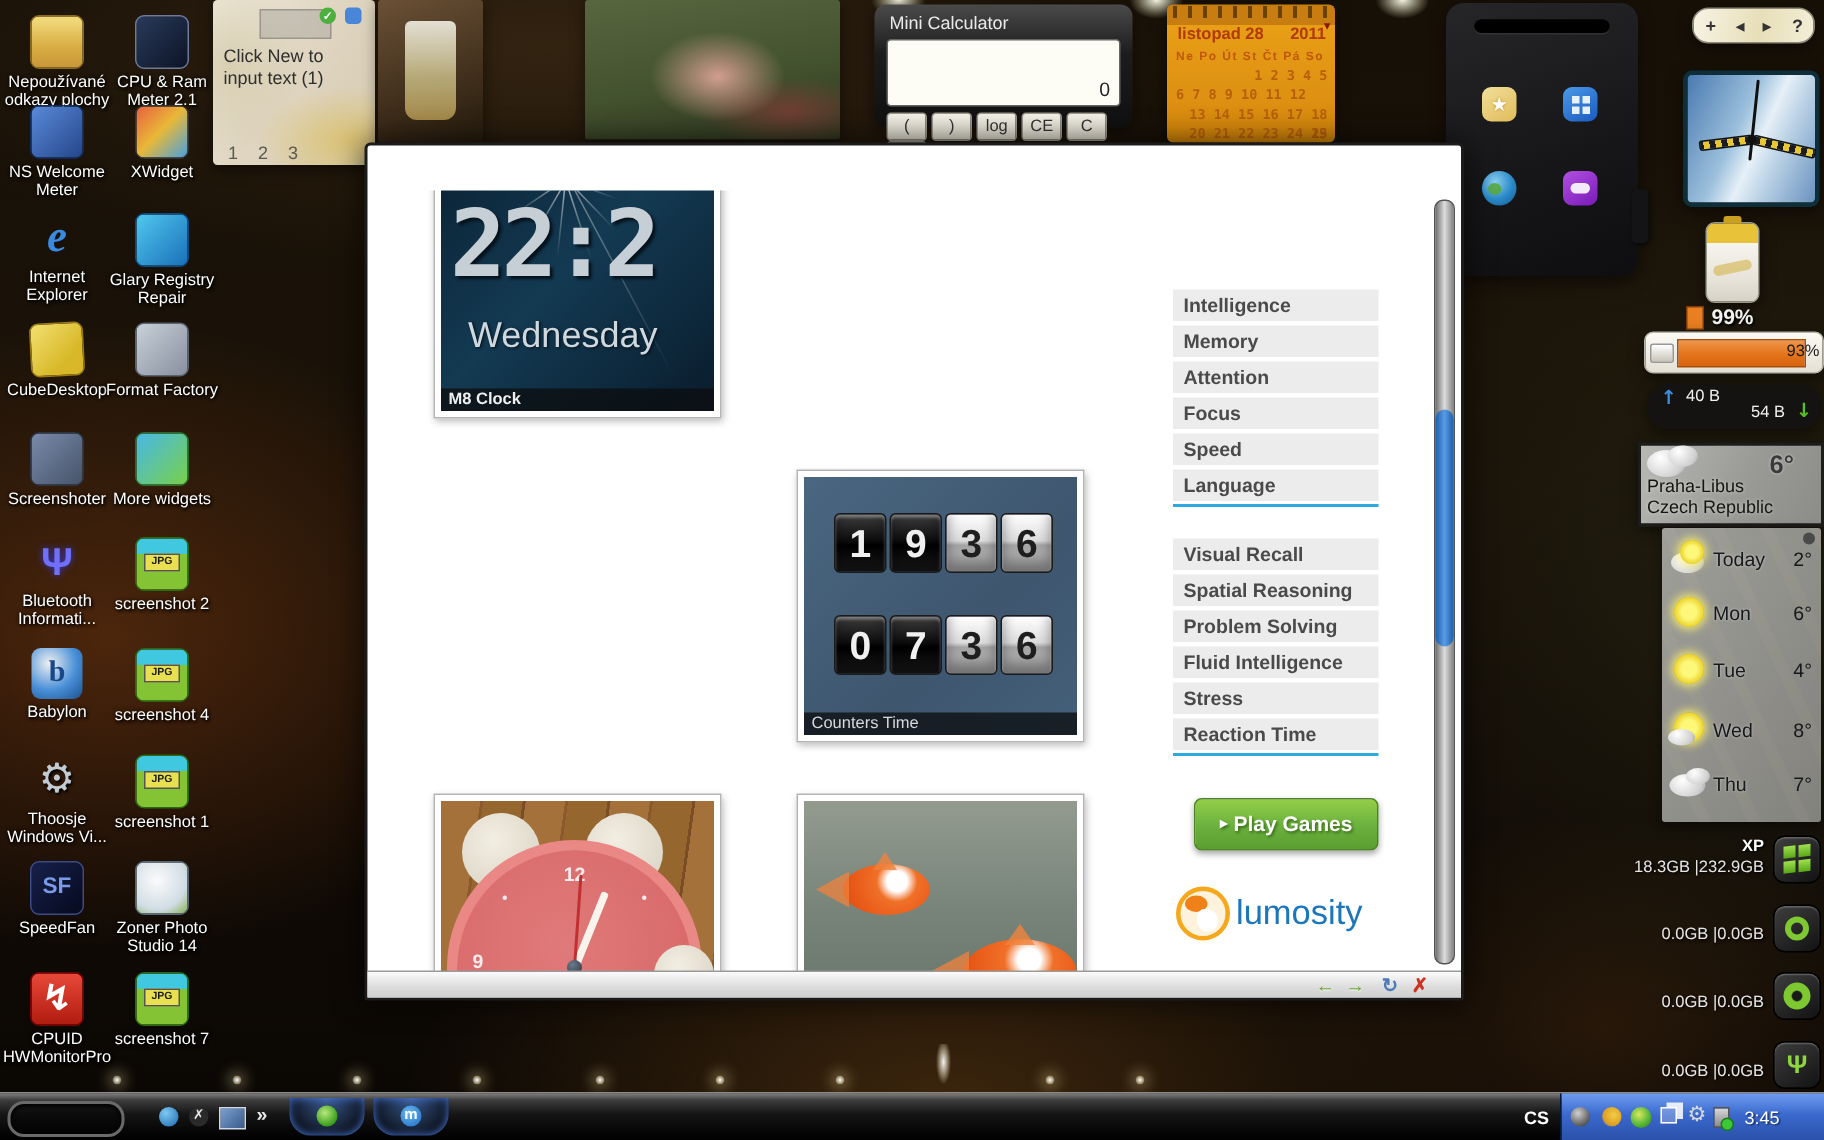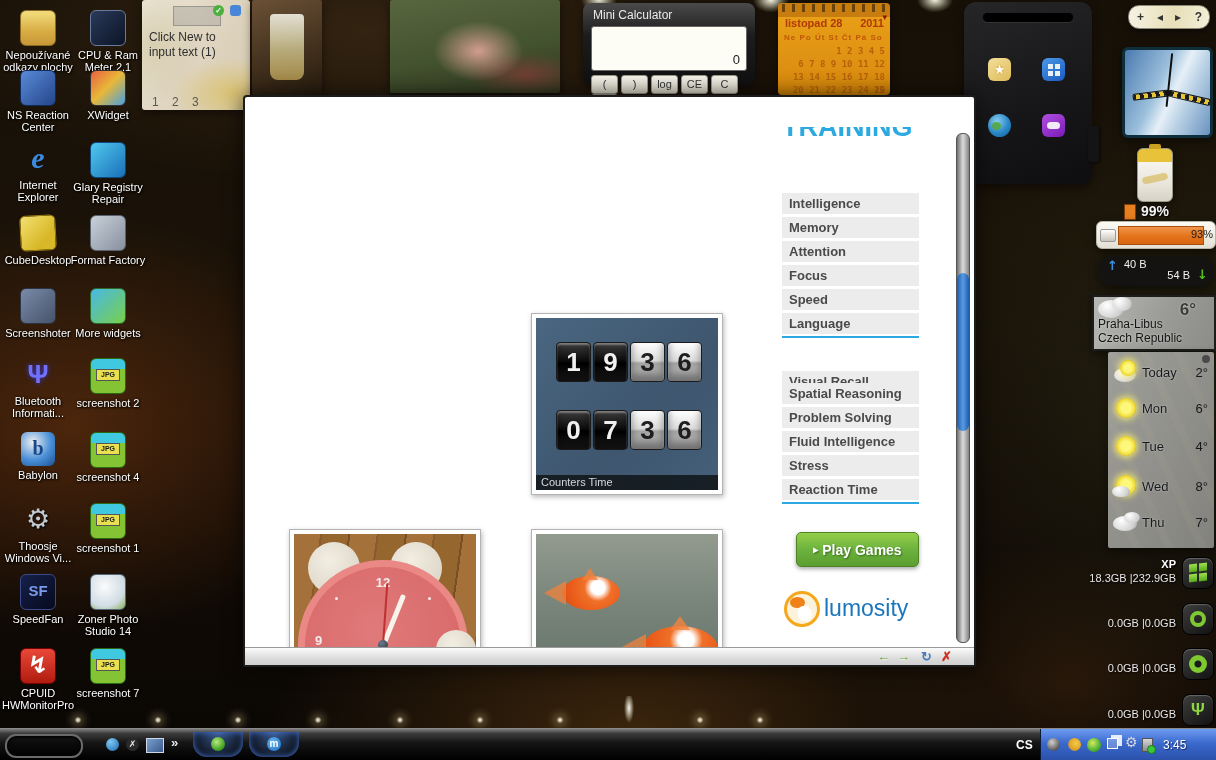--- a/index.html
+++ b/index.html
@@ -104,21 +104,21 @@
   <div class="dicon" style="left:0;top:10px">
     <div class="ig i-folder"></div>
     <div class="dlabel">Nepoužívané odkazy plochy</div>
   </div>
   <div class="dicon" style="left:66px;top:10px;width:84px">
     <div class="ig i-meter"></div>
     <div class="dlabel">CPU &amp; Ram Meter 2.1</div>
   </div>
   <div class="dicon" style="left:0;top:70px">
     <div class="ig i-welcome"></div>
-    <div class="dlabel">NS Reaction Center</div>
+    <div class="dlabel">NS Welcome Meter</div>
   </div>
   <div class="dicon" style="left:66px;top:70px;width:84px">
     <div class="ig i-xwidget"></div>
     <div class="dlabel">XWidget</div>
   </div>
   <div class="dicon" style="left:0;top:142px">
     <div class="ig i-ie">e</div>
     <div class="dlabel">Internet Explorer</div>
   </div>
   <div class="dicon" style="left:66px;top:142px;width:84px">
@@ -229,21 +229,21 @@
 
   <div class="card" style="left:778px;top:3px;width:112px;height:92px;border-radius:4px;
       background:linear-gradient(180deg,#c87d10 0 14px,#e89e16 14px,#dd9012 70%,#d08408)">
     <div class="abs" style="left:4px;right:4px;top:1px;height:8px;
       background:repeating-linear-gradient(90deg,#6a4206 0 3px,transparent 3px 10px)"></div>
     <div class="abs" style="right:3px;top:9px;color:#8a1808;font-size:9px">▾</div>
     <div class="abs" style="left:7px;top:14px;color:#b03a08;font:bold 11px 'Liberation Sans',sans-serif">listopad 28</div>
     <div class="abs" style="right:6px;top:14px;color:#b03a08;font:bold 11px 'Liberation Sans',sans-serif">2011</div>
     <div class="abs" style="left:6px;right:5px;top:30px;color:#c05808;font:bold 8px 'Liberation Sans',sans-serif;text-align:left;letter-spacing:1px">Ne Po Út St Čt Pá So</div>
     <div class="abs" style="left:6px;right:5px;top:42px;color:#b86008;font:bold 9px/13px 'DejaVu Sans Mono',monospace;text-align:right">1  2  3  4  5</div>
-    <div class="abs" style="left:6px;right:5px;top:55px;color:#b86008;font:bold 9px/13px 'DejaVu Sans Mono',monospace;text-align:right">6  7  8  9  10 11 12</div>
+    <div class="abs" style="left:6px;right:5px;top:55px;color:#b86008;font:bold 9px/13px 'DejaVu Sans Mono',monospace;">6  7  8  9  10 11 12</div>
     <div class="abs" style="left:6px;right:5px;top:68px;color:#b86008;font:bold 9px/13px 'DejaVu Sans Mono',monospace;text-align:right">13 14 15 16 17 18 19</div>
     <div class="abs" style="left:6px;right:5px;top:81px;color:#b86008;font:bold 9px/13px 'DejaVu Sans Mono',monospace;text-align:right">20 21 22 23 24 25 26</div>
   </div>
 
   <div class="card" style="left:964px;top:2px;width:128px;height:182px;border-radius:12px;z-index:5;
       background:linear-gradient(160deg,#262628,#161618 60%,#0e0e10)">
     <div class="abs" style="left:19px;top:11px;width:90px;height:9px;border-radius:5px;background:#000;box-shadow:inset 0 1px 2px #000,0 1px 0 rgba(255,255,255,.08)"></div>
     <div class="abs" style="left:24px;top:56px;width:23px;height:23px;border-radius:6px;background:linear-gradient(145deg,#f2de9a,#e0bc5a);color:#fff;font-size:13px;line-height:23px;text-align:center;text-shadow:0 0 2px #c09020">★</div>
     <div class="abs" style="left:78px;top:56px;width:23px;height:23px;border-radius:6px;background:linear-gradient(145deg,#4a9ae8,#1a5ac0)">
       <div class="abs" style="left:6px;top:6px;width:5px;height:5px;background:#e8f0fa"></div>
@@ -380,20 +380,34 @@
   <div class="plight" style="left:557px;top:717px"></div>
   <div class="plight" style="left:697px;top:717px"></div>
   <div class="plight" style="left:757px;top:717px"></div>
   <div class="abs" style="left:624px;top:696px;width:10px;height:30px;
     background:radial-gradient(50% 50% at 50% 40%,rgba(255,255,255,.95),rgba(255,250,220,.4) 60%,transparent)"></div>
 
   <div id="gw">
 
     <div id="gw-content">
 
+      <div class="thumb" style="left:40px;top:-30px">
+        <div class="timg" style="background:linear-gradient(135deg,#0b2234,#133a52 45%,#0a1c2c)">
+          <div class="dand" style="left:72px;top:6px;height:62px;transform:rotate(-44deg)"></div>
+          <div class="dand" style="left:78px;top:4px;height:70px;transform:rotate(-18deg)"></div>
+          <div class="dand" style="left:84px;top:4px;height:66px;transform:rotate(6deg)"></div>
+          <div class="dand" style="left:90px;top:6px;height:62px;transform:rotate(30deg)"></div>
+          <div class="dand" style="left:94px;top:10px;height:56px;transform:rotate(56deg)"></div>
+          <div class="dand" style="left:66px;top:12px;height:54px;transform:rotate(-70deg)"></div>
+          <div class="dand" style="left:84px;top:16px;height:150px;transform:rotate(-28deg);opacity:.5"></div>
+          <div class="abs" style="left:6px;top:26px;width:200px;color:#c7cfd6;font:bold 62px/70px 'DejaVu Sans Mono',monospace;letter-spacing:-3px;text-shadow:2px 2px 2px #06121c">22:2</div>
+          <div class="abs" style="left:18px;top:108px;color:#cfd8de;font:300 24px 'Liberation Sans',sans-serif;text-shadow:1px 1px 2px #06121c">Wednesday</div>
+        </div>
+        <div class="tlabel">M8 Clock</div>
+      </div>
 
 
 
       <div class="thumb" style="left:282px;top:186px">
         <div class="timg" style="background:linear-gradient(135deg,#4a6680,#3e566e 60%,#45607a)">
           <div class="abs" style="left:20px;top:24px">
             <div class="ccell cdark">1</div>
             <div class="ccell cdark">9</div>
             <div class="ccell clight">3</div>
             <div class="ccell clight">6</div>
@@ -439,32 +453,31 @@
           </div>
           <div class="abs" style="left:106px;top:92px;width:76px;height:46px;border-radius:50%;
             background:radial-gradient(circle at 58% 30%,#fff 0 14%,#f07028 30%,#e85818 70%,#cf4a12)">
             <div class="abs" style="left:-24px;top:8px;width:0;height:0;border-right:28px solid rgba(240,130,60,.75);border-top:15px solid transparent;border-bottom:15px solid transparent"></div>
             <div class="abs" style="left:28px;top:-10px;width:0;height:0;border-bottom:14px solid rgba(240,130,60,.8);border-left:10px solid transparent;border-right:10px solid transparent"></div>
           </div>
         </div>
       </div>
 
       <div class="abs" style="left:533px;top:-16px;width:160px;color:#2ba9e0;font:bold 27px/33px 'Liberation Sans',sans-serif">
-        <div>TRAINING</div>
       </div>
 
       <div class="sideitem" style="top:66px">Intelligence</div>
       <div class="sideitem" style="top:90px">Memory</div>
       <div class="sideitem" style="top:114px">Attention</div>
       <div class="sideitem" style="top:138px">Focus</div>
       <div class="sideitem" style="top:162px">Speed</div>
       <div class="sideitem" style="top:186px">Language</div>
       <div class="bluebar" style="top:209px"></div>
 
-      <div class="sideitem" style="top:244px">Visual Recall</div>
+      <div class="sideitem" style="top:232px">Visual Recall</div>
       <div class="sideitem" style="top:256px">Spatial Reasoning</div>
       <div class="sideitem" style="top:280px">Problem Solving</div>
       <div class="sideitem" style="top:304px">Fluid Intelligence</div>
       <div class="sideitem" style="top:328px">Stress</div>
       <div class="sideitem" style="top:352px">Reaction Time</div>
       <div class="bluebar" style="top:375px"></div>
 
       <div class="abs" style="left:547px;top:405px;width:121px;height:33px;border-radius:5px;cursor:pointer;
         background:linear-gradient(180deg,#94ce48,#6db33f 50%,#5a9e30);border:1px solid #4e8426;box-shadow:0 2px 4px rgba(0,0,0,.35);
         color:#fff;font:bold 14px/33px 'Liberation Sans',sans-serif;text-align:center;text-shadow:1px 1px 2px #3a6a1a">

